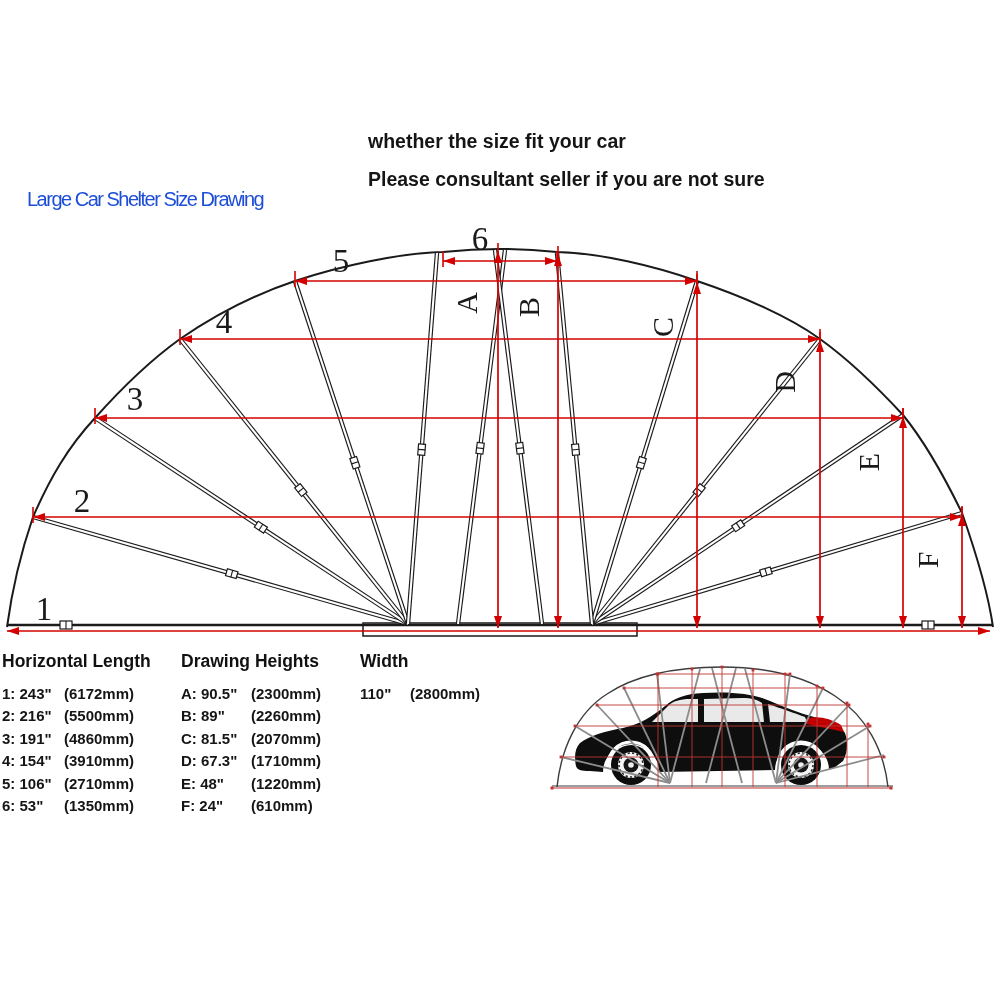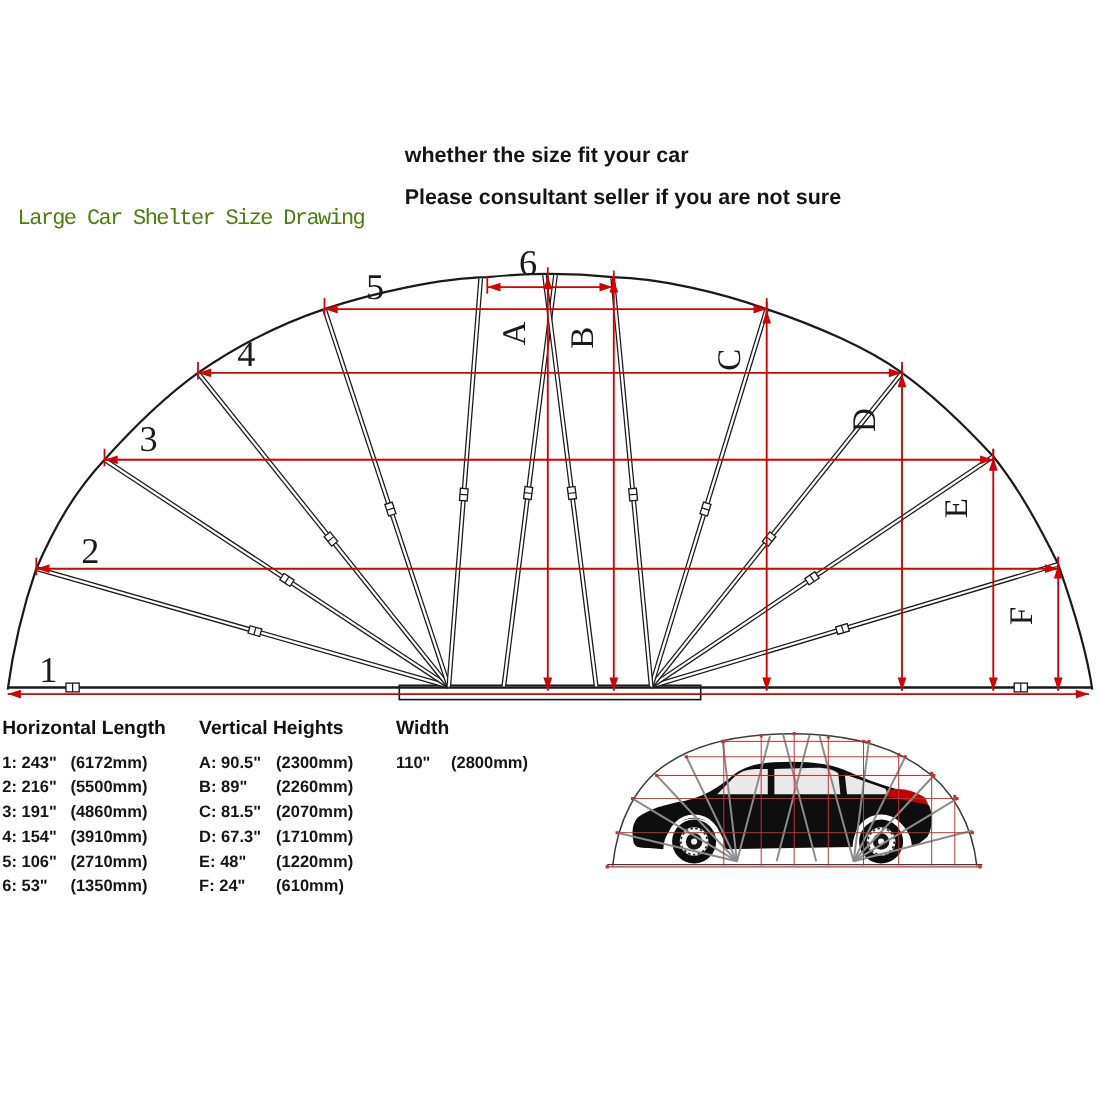--- a/index.html
+++ b/index.html
@@ -1,20 +1,20 @@
 <!DOCTYPE html>
 <html><head>
 <meta charset="utf-8">
 <style>
   html,body{margin:0;padding:0;background:#fff;}
   #stage{position:relative;width:1000px;height:1000px;background:#ffffff;overflow:hidden;
          font-family:"Liberation Sans",sans-serif;color:#111;}
   #fan-svg{position:absolute;left:0;top:0;width:1000px;height:1000px;}
-  .title{position:absolute;left:16px;top:188px;font-family:Liberation Mono, monospace;
-         font-size:20px;letter-spacing:-1.5px;color:#4d7c0f;white-space:nowrap;}
+  .title{position:absolute;left:27px;top:188px;font-family:Liberation Sans, sans-serif;
+         font-size:20px;letter-spacing:-1.5px;color:#1d4ed8;white-space:nowrap;}
   .notice{position:absolute;left:368px;top:122px;font-size:19.5px;font-weight:700;
           line-height:38px;color:#151515;}
   .tbl{position:absolute;white-space:nowrap;}
   .tbl-heading{font-size:17.5px;font-weight:700;margin-bottom:10px;color:#111;}
   .tbl-row{display:grid;height:22.5px;align-items:center;font-size:15px;font-weight:700;color:#151515;}
   .cols-h{grid-template-columns:62px auto;}
   .cols-v{grid-template-columns:70px auto;}
   .cols-w{grid-template-columns:50px auto;}
   svg text{font-family:"Liberation Serif",serif;fill:#1a1a1a;}
   svg text.num{font-size:33px;}
@@ -275,21 +275,21 @@
         <span>5: 106"</span>
         <span>(2710mm)</span>
       </div>
     <div class="tbl-row cols-h">
         <span>6: 53"</span>
         <span>(1350mm)</span>
       </div>
   </div>
 
   <div class="tbl" style="left:181px;top:651px;">
-    <div class="tbl-heading">Vertical Heights</div>
+    <div class="tbl-heading">Drawing Heights</div>
     <div class="tbl-row cols-v">
         <span>A: 90.5"</span>
         <span>(2300mm)</span>
       </div>
     <div class="tbl-row cols-v">
         <span>B: 89"</span>
         <span>(2260mm)</span>
       </div>
     <div class="tbl-row cols-v">
         <span>C: 81.5"</span>

